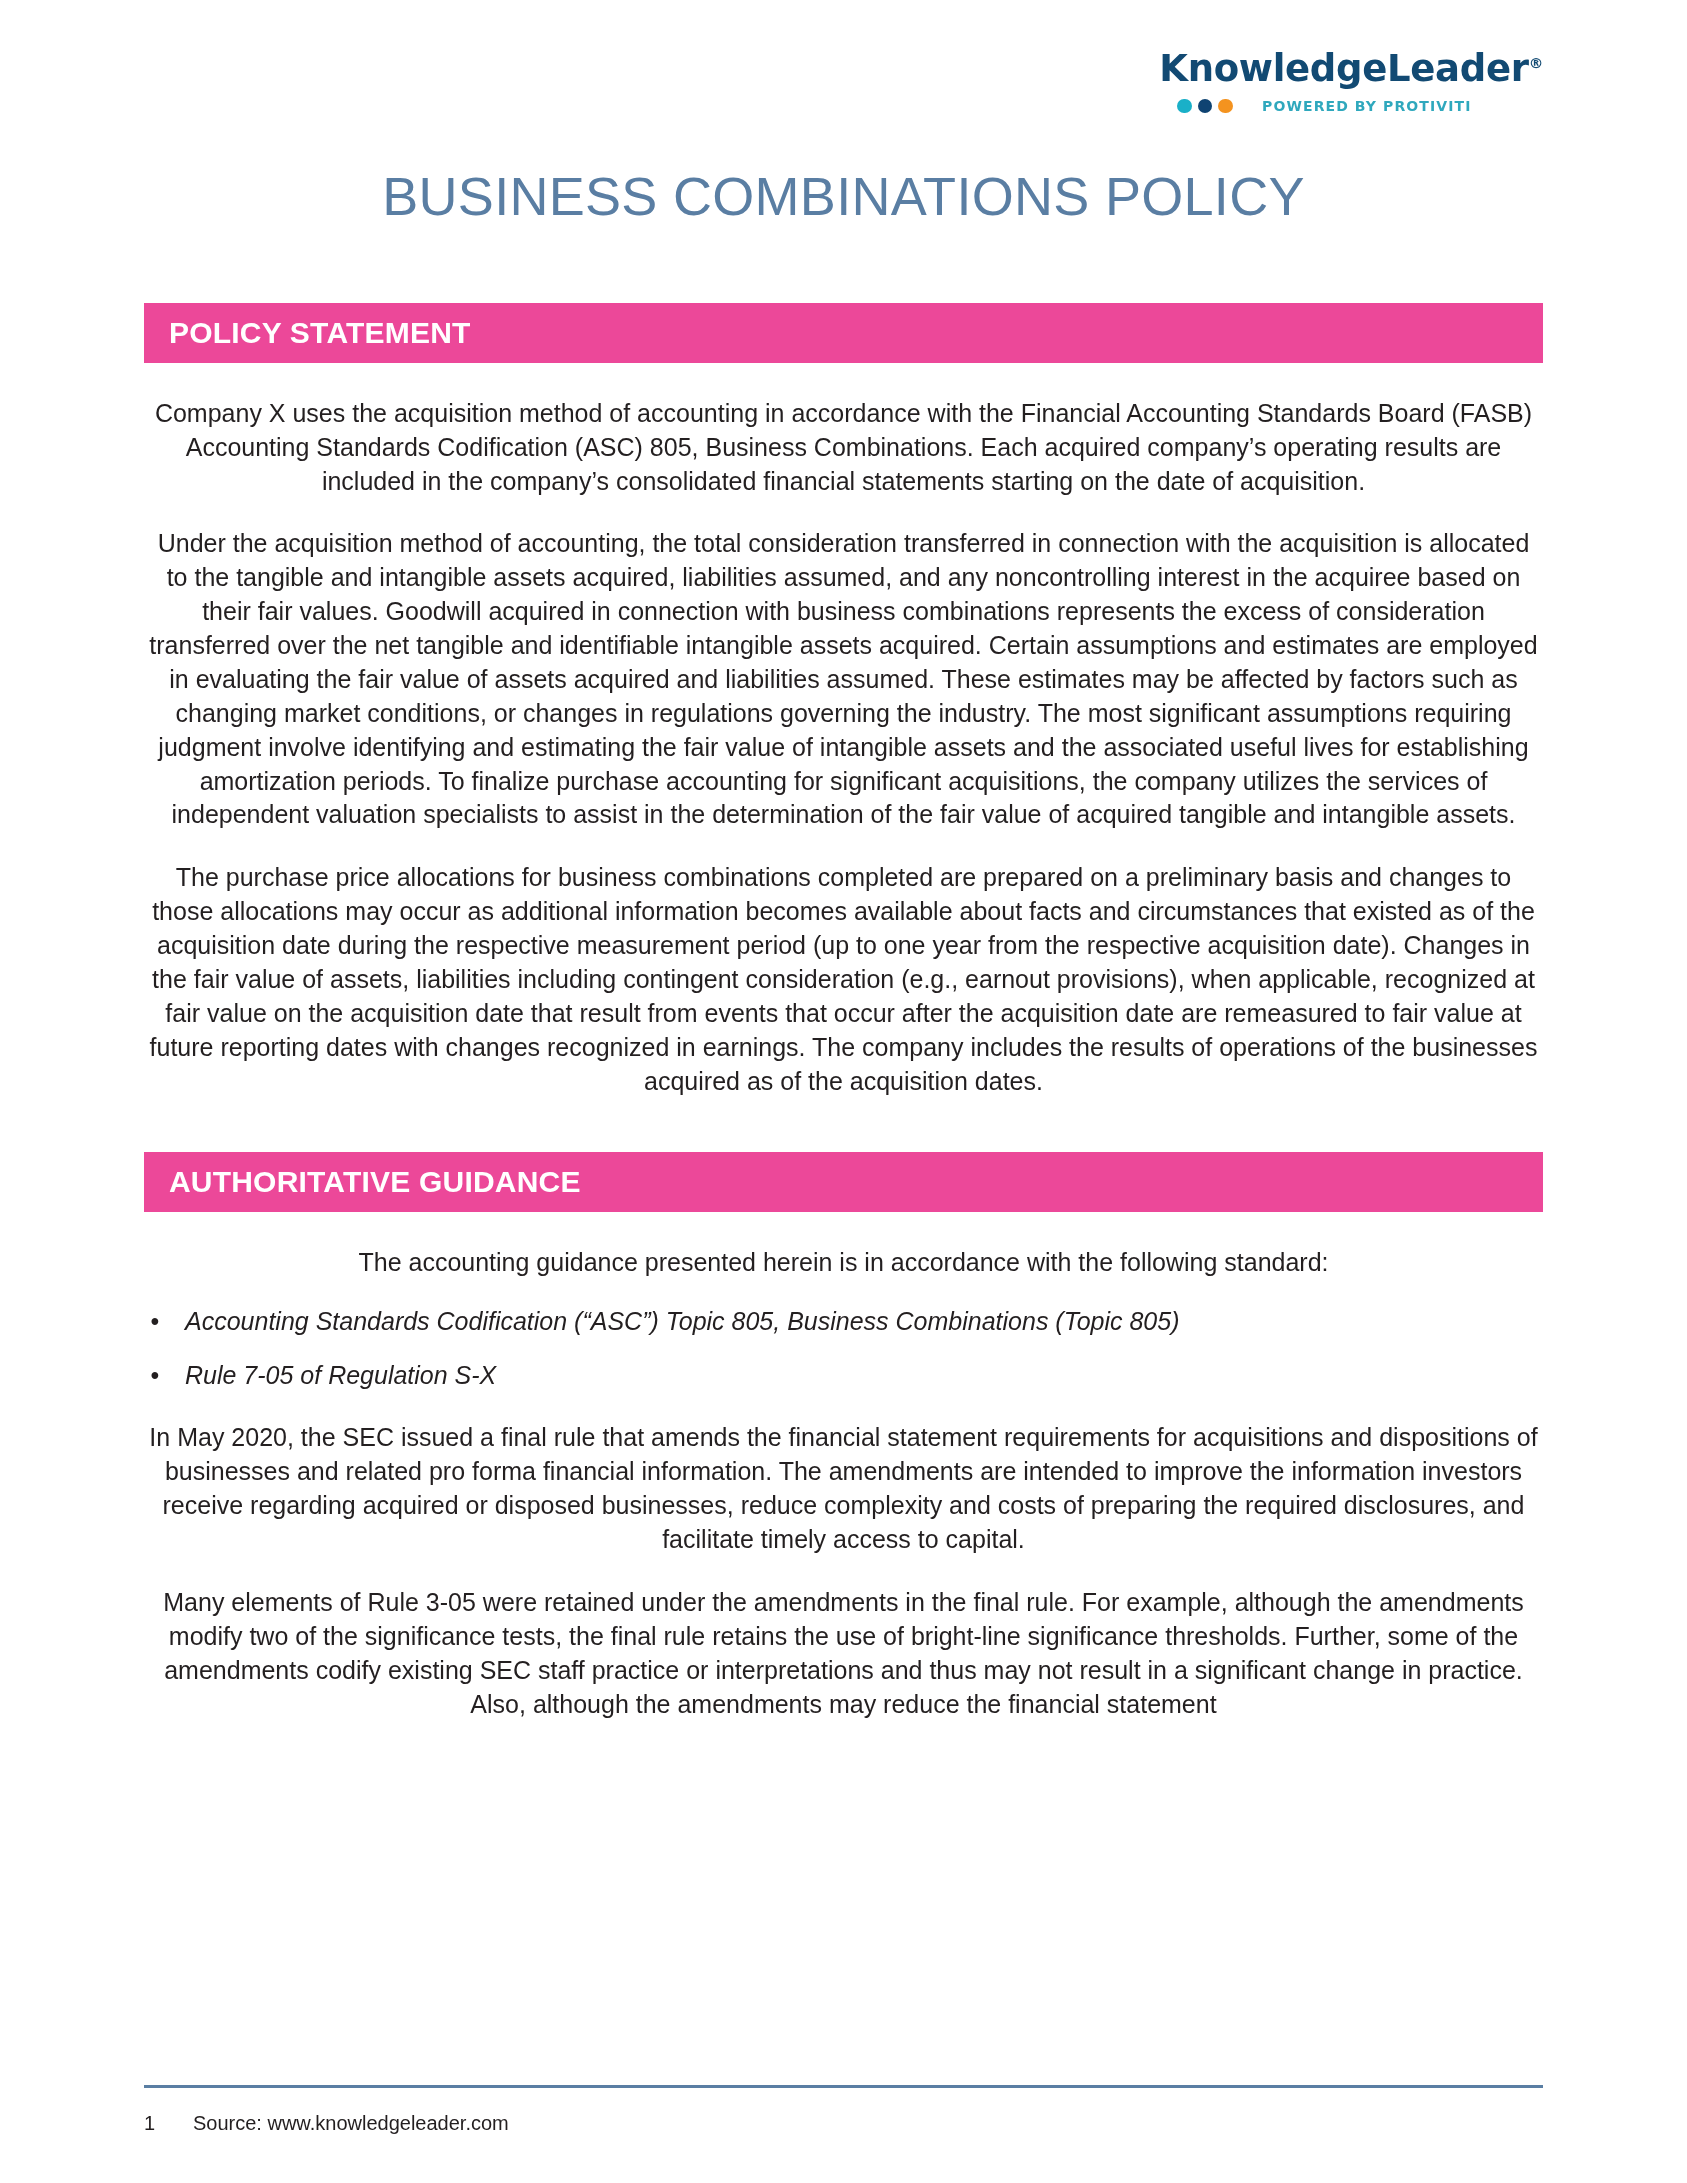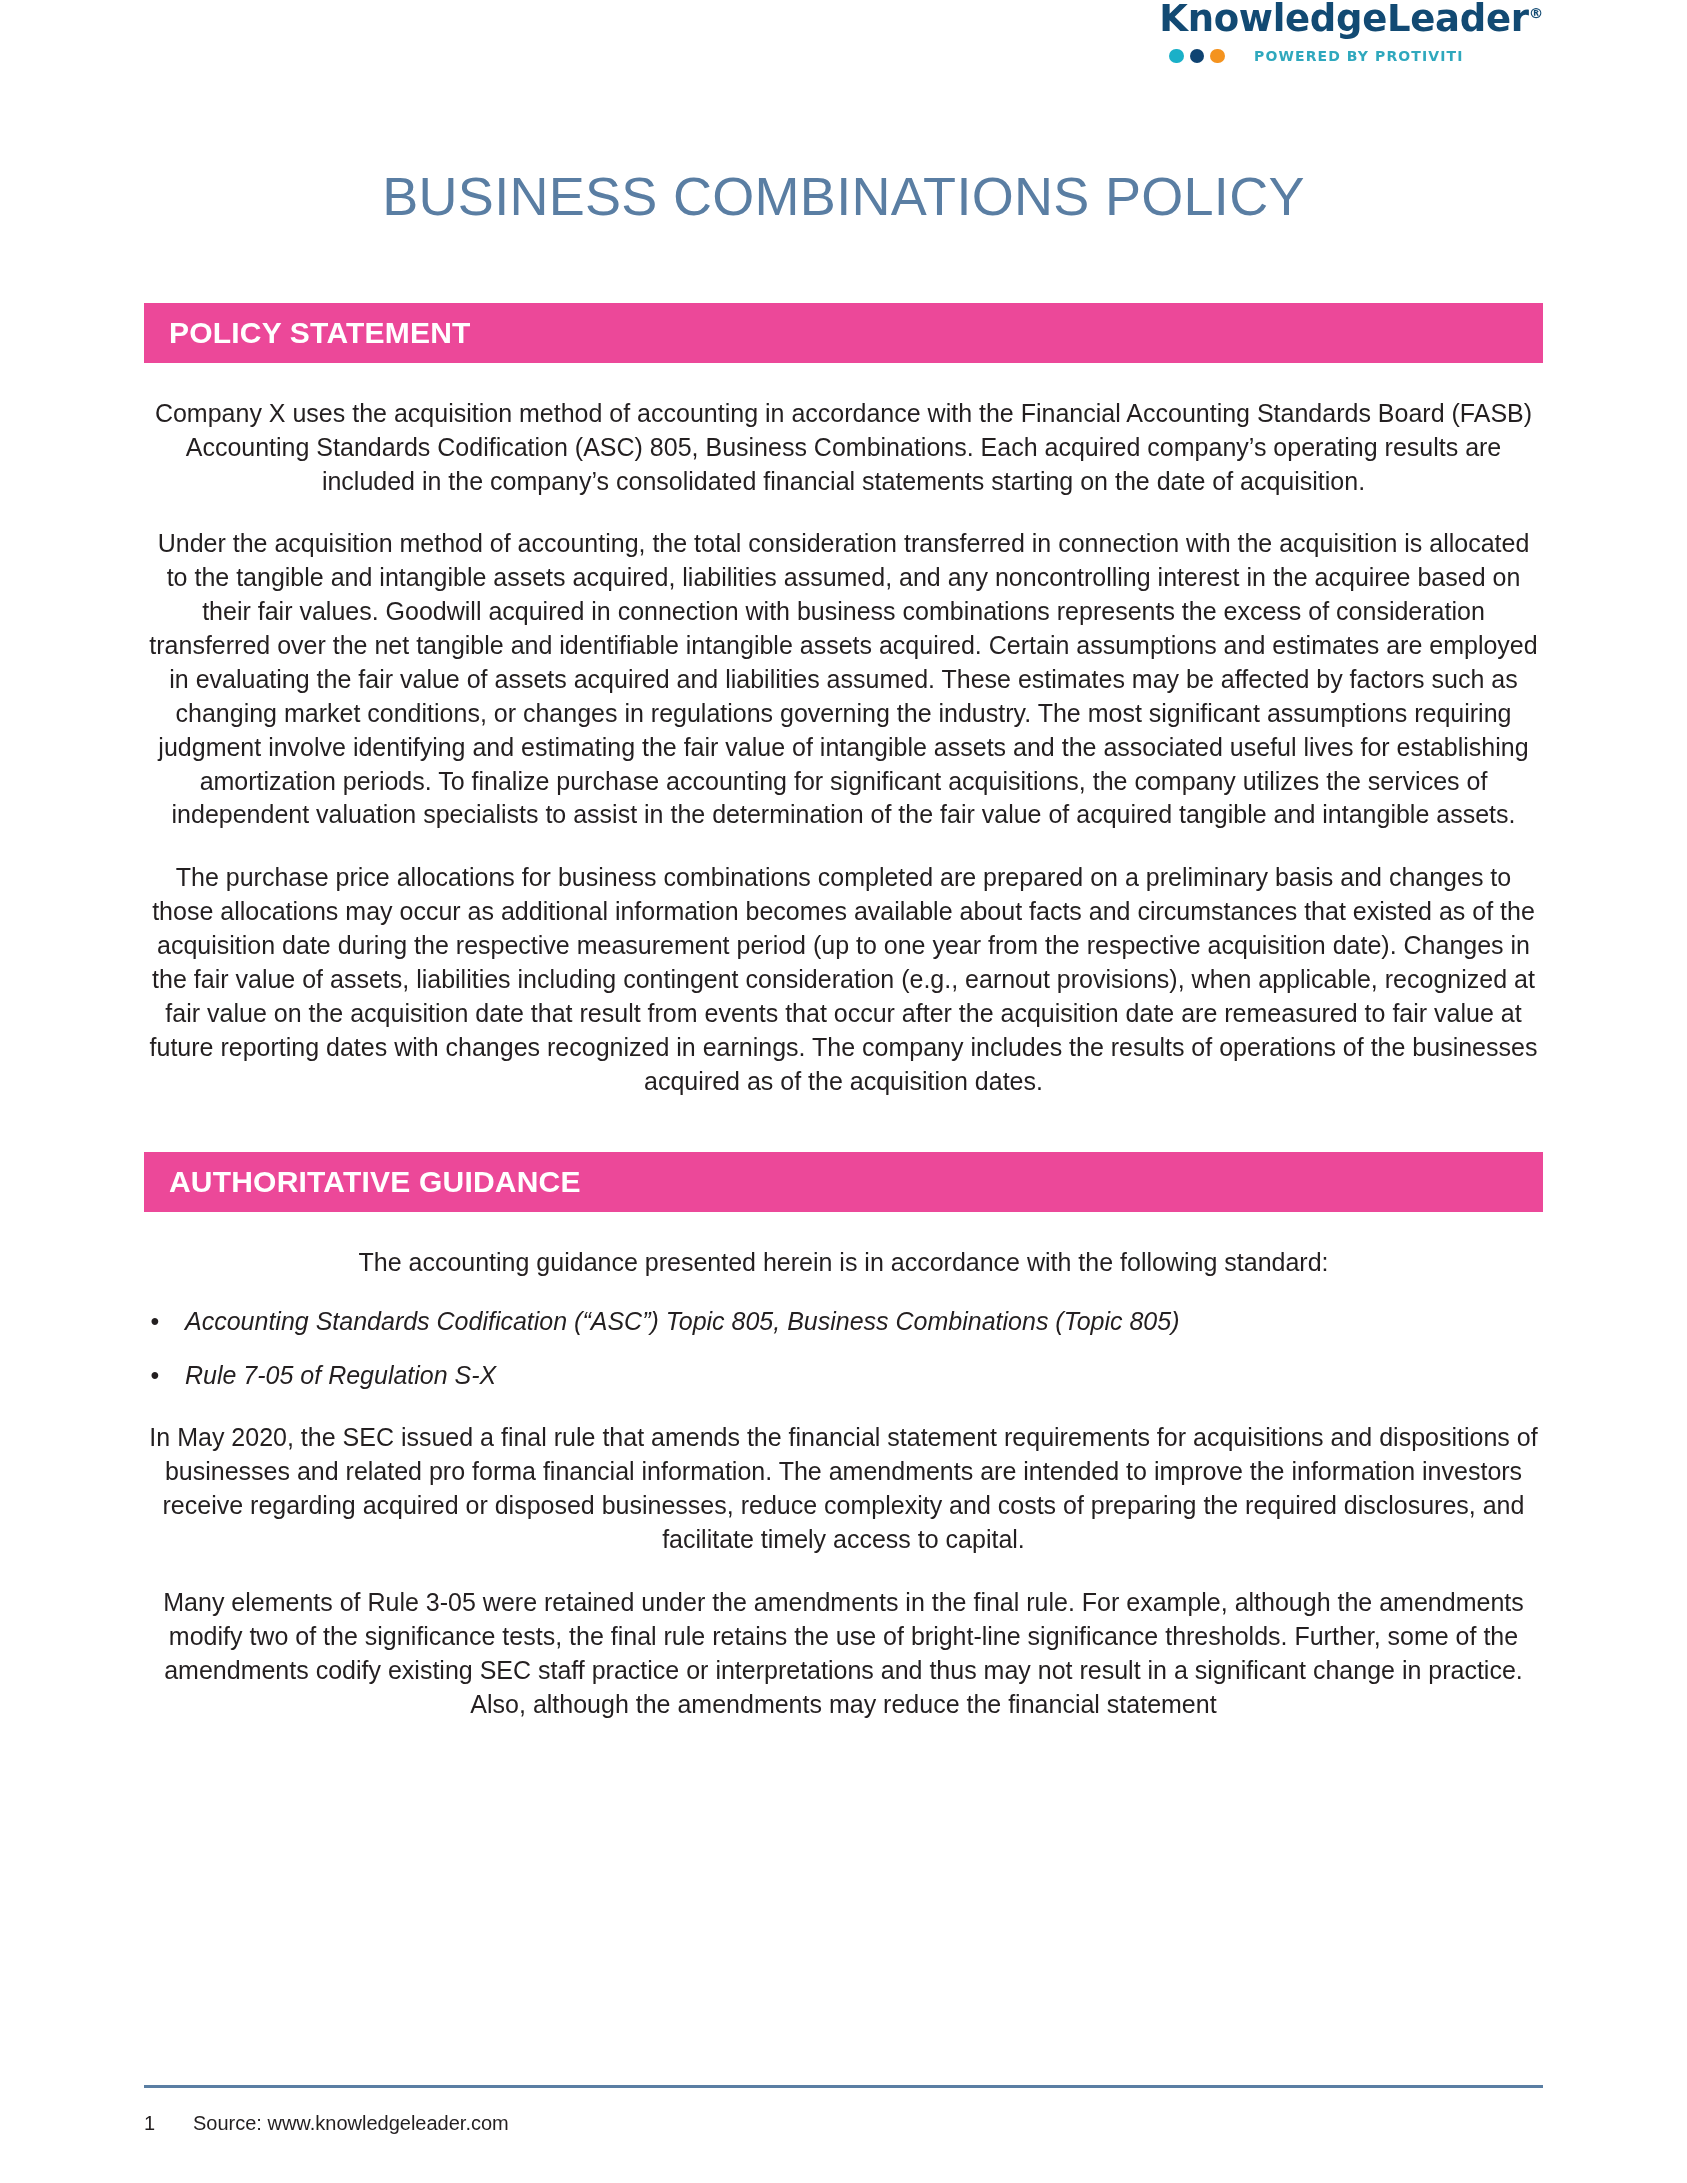--- a/index.html
+++ b/index.html
@@ -22,21 +22,22 @@
     box-sizing: border-box;
     padding: 0 144px;
     background: #ffffff;
   }
 
   
   .header {
     height: 130px;
     display: flex;
     justify-content: flex-end;
-    align-items: flex-start;
+    align-items: center;
+    padding-top: 34px;
     box-sizing: border-box;
   }
   .logo-block {
     display: flex;
     flex-direction: column;
     align-items: flex-start;
   }
   .logo-wordmark {
     font-family: "DejaVu Sans", sans-serif;
     font-weight: bold;
@@ -49,21 +50,21 @@
   }
   .logo-wordmark .reg {
     font-size: 14.6px;
     vertical-align: super;
     font-weight: bold;
   }
   .logo-tagline-row {
     display: flex;
     align-items: center;
     margin-top: 11.2px;
-    margin-left: 10px;
+    margin-left: 18px;
   }
   .dots {
     display: flex;
     align-items: center;
     gap: 6px;
     margin-right: 29px;
   }
   .dot {
     width: 14.6px;
     height: 14.6px;

